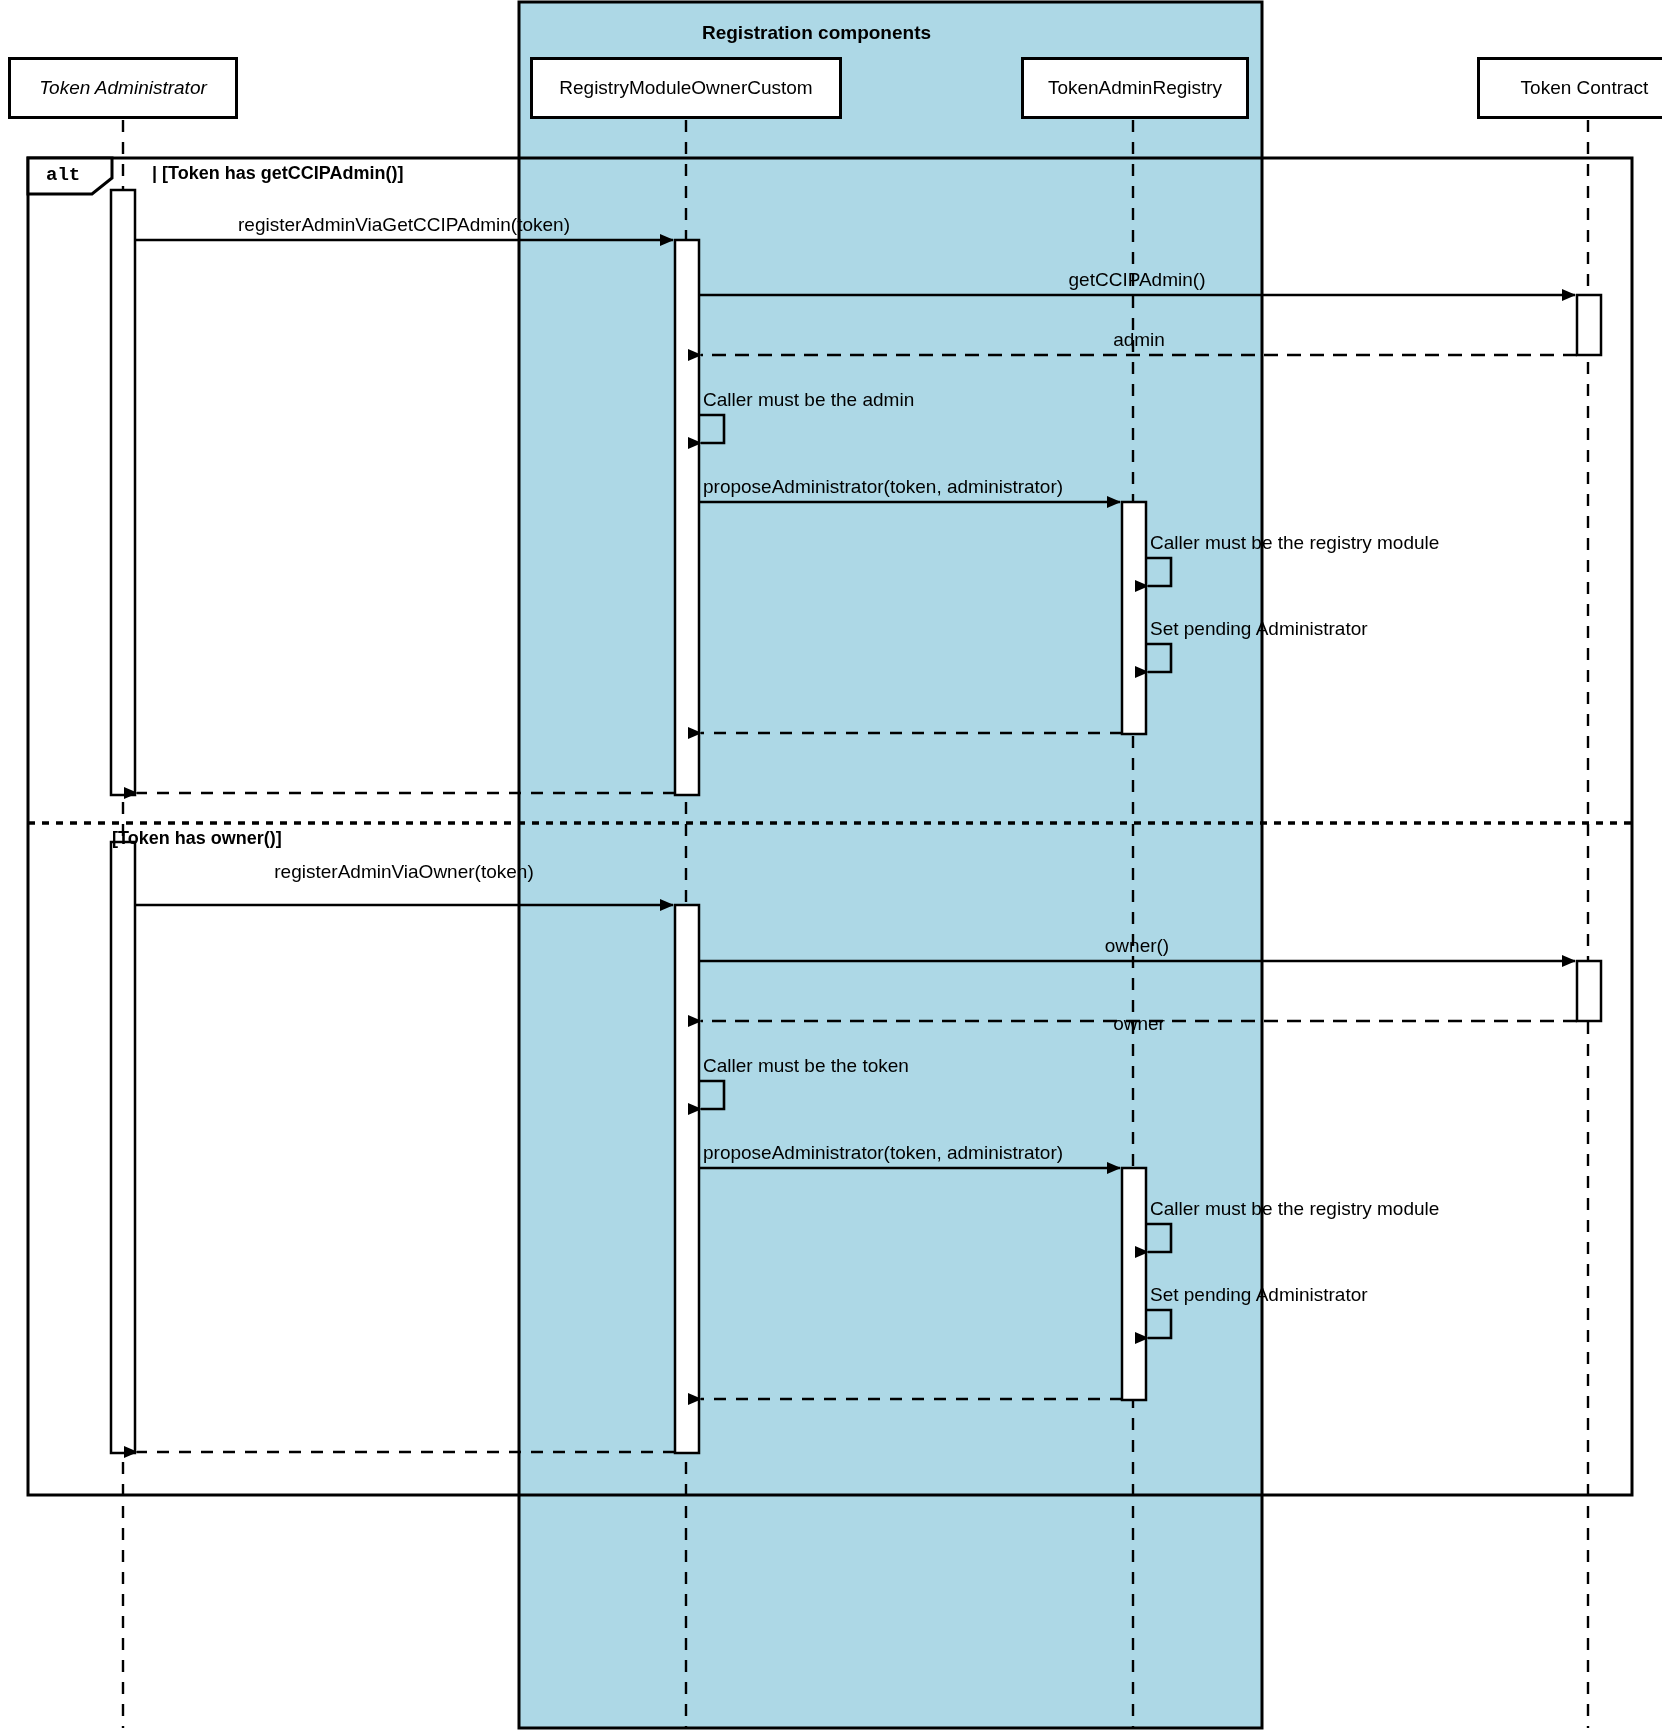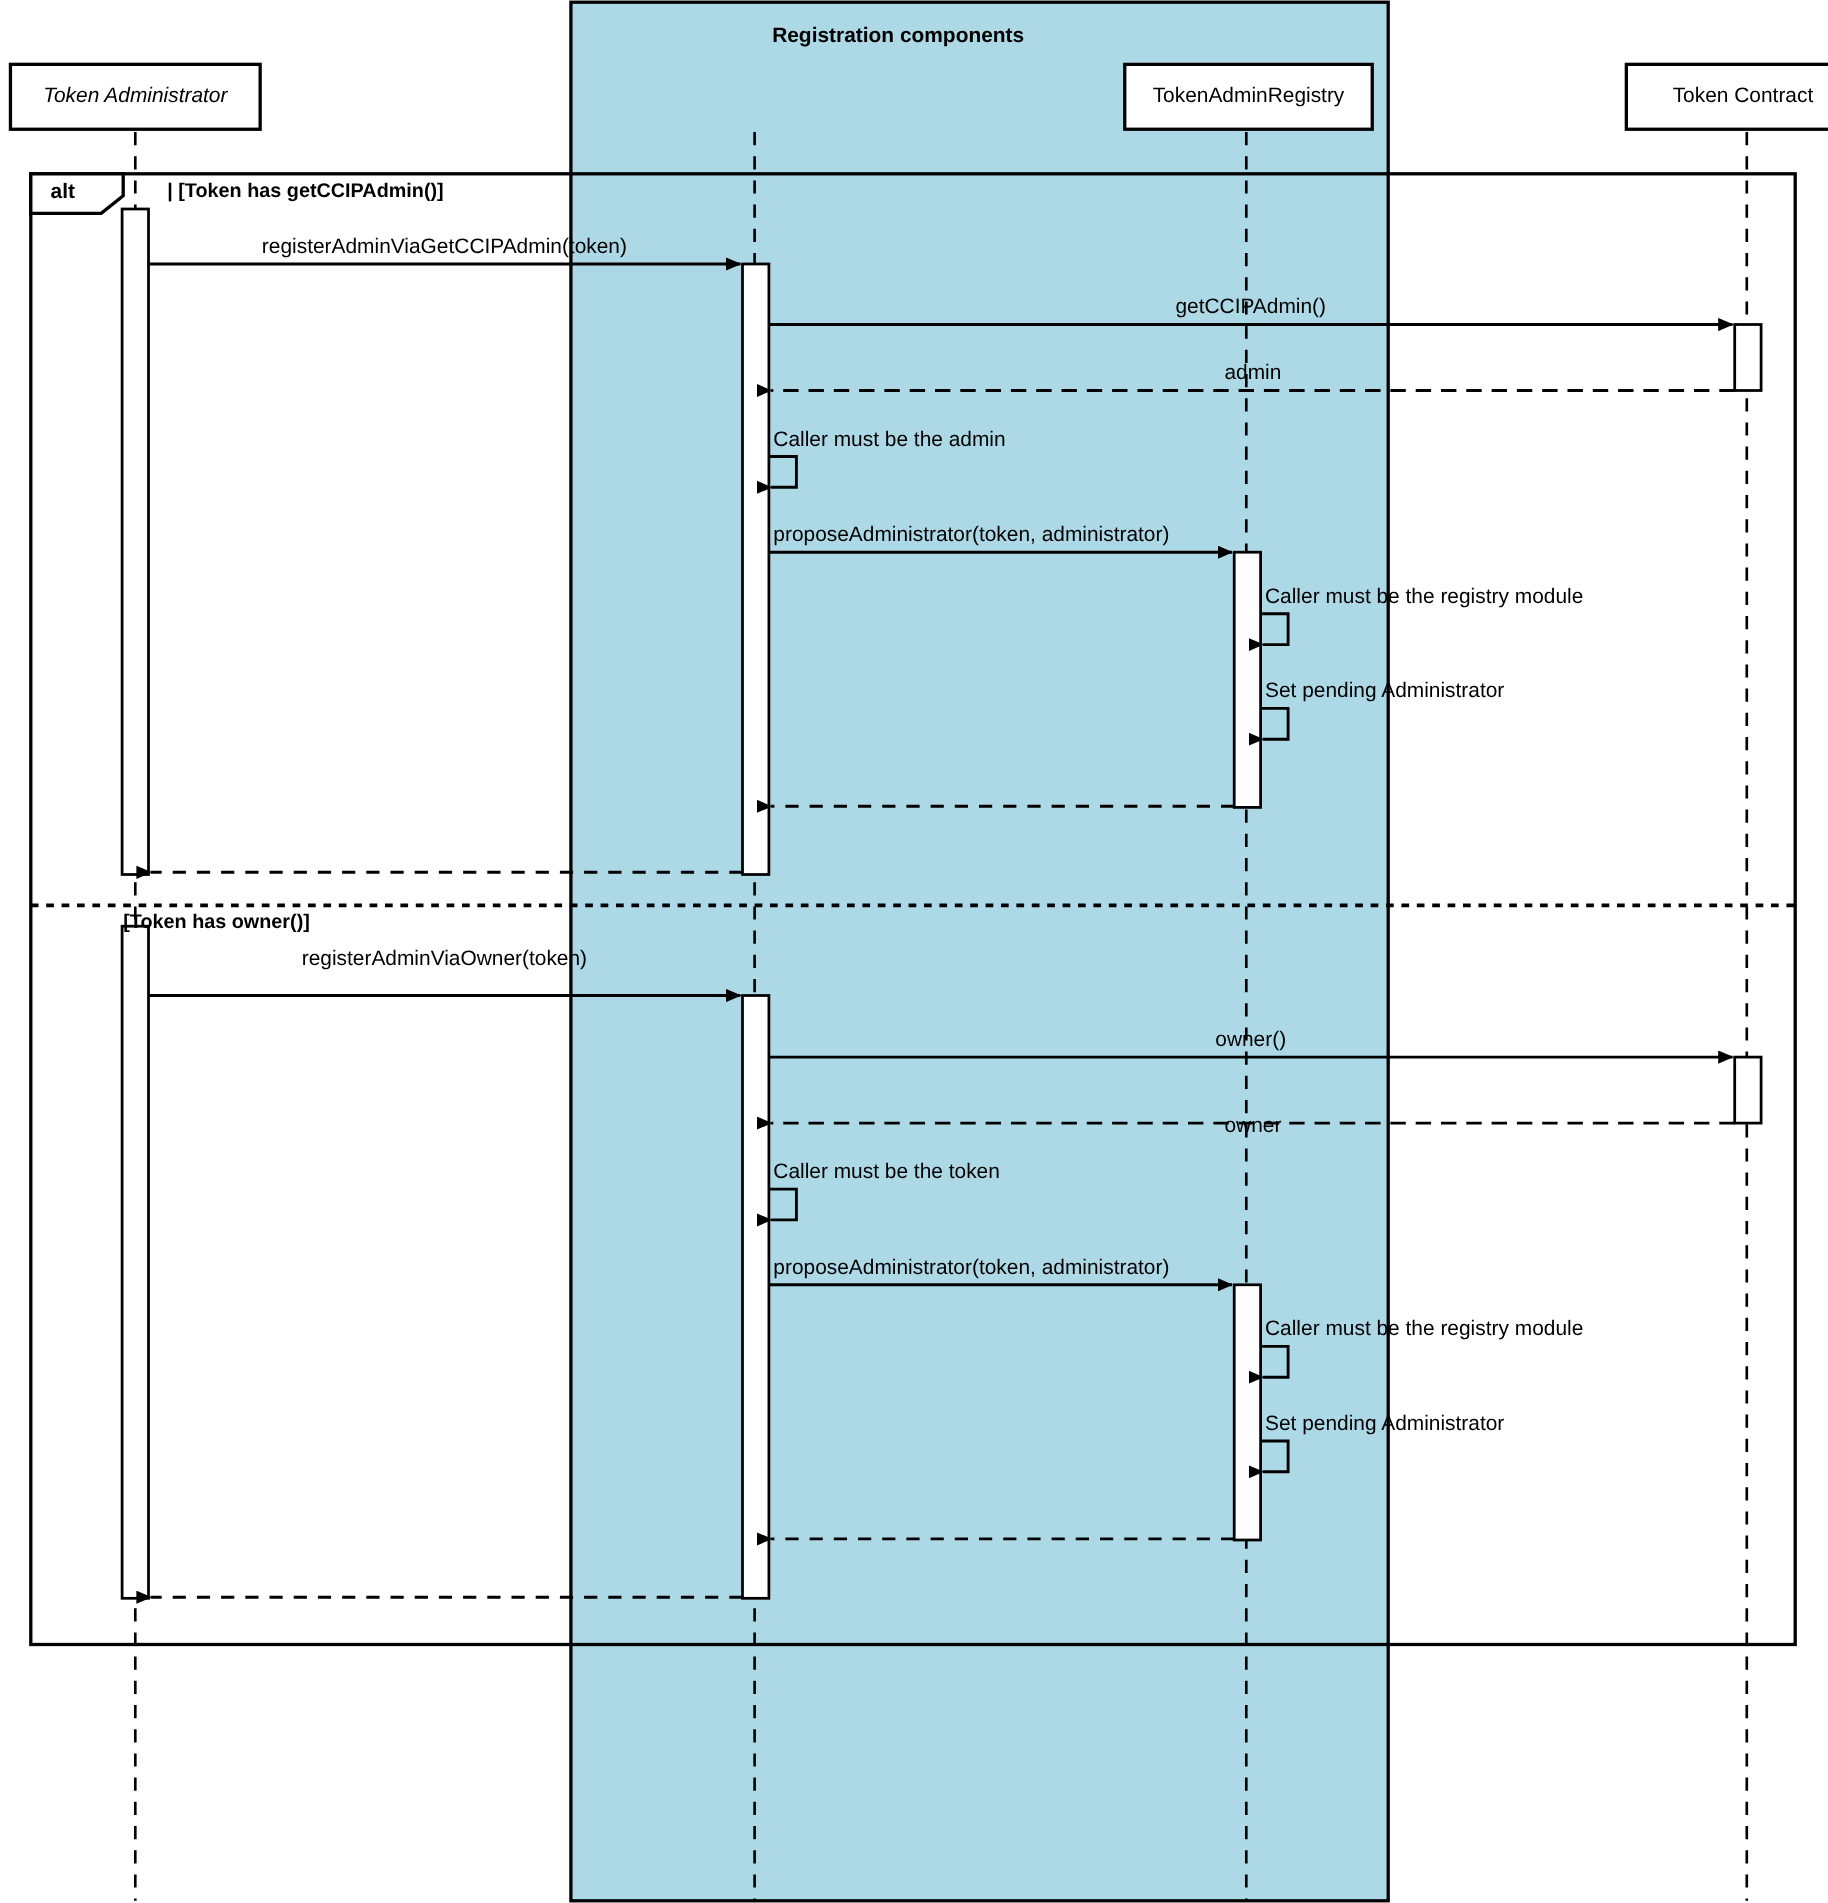--- a/index.html
+++ b/index.html
@@ -5,21 +5,21 @@
   html,body{margin:0;padding:0;background:#ffffff;}
   body{font-family:"Liberation Sans", sans-serif;}
   #stage{position:relative;width:1662px;height:1730px;overflow:hidden;background:#fff;}
   svg{position:absolute;left:0;top:0;}
   .participant-box{position:absolute;background:#ffffff;border:3px solid #000;display:flex;
       align-items:center;justify-content:center;box-sizing:border-box;}
   .participant-box span{font-size:19px;color:#000;}
   .group-title{position:absolute;font-weight:bold;font-size:19px;color:#000;}
   .guard{position:absolute;font-weight:bold;font-size:18px;color:#000;white-space:nowrap;}
   .msg{position:absolute;font-size:19px;color:#000;white-space:nowrap;}
-  .alt-kw{position:absolute;font-weight:bold;font-size:19px;color:#000;}
+  .alt-kw{position:absolute;font-weight:bold;font-size:19px;color:#000;font-family:Liberation Mono, monospace;}
 </style>
 </head>
 <body>
 
 <div id="stage">
 
   <svg width="1662" height="1730">
     <defs>
       <marker id="solidArrow" markerWidth="14" markerHeight="12" refX="13" refY="6" orient="auto" markerUnits="userSpaceOnUse">
         <path d="M0,0 L14,6 L0,12 z" fill="#000"></path>
@@ -97,20 +97,23 @@
 
       <line x1="675" y1="1452" x2="137" y2="1452" stroke-dasharray="12,10" marker-end="url(#solidArrowL)"></line>
     </g>
   </svg>
 
   <div class="group-title" style="left:519px;top:22px;width:595px;text-align:center;">Registration components</div>
 
   <div class="participant-box" style="left:8px;top:57px;width:230px;height:62px;font-style:italic;">
     <span>Token Administrator</span>
   </div>
+  <div class="participant-box" style="left:530px;top:57px;width:312px;height:62px;">
+    <span>RegistryModuleOwnerCustom</span>
+  </div>
   <div class="participant-box" style="left:1021px;top:57px;width:228px;height:62px;">
     <span>TokenAdminRegistry</span>
   </div>
   <div class="participant-box" style="left:1477px;top:57px;width:215px;height:62px;">
     <span>Token Contract</span>
   </div>
 
   <div class="alt-kw" style="left:46px;top:164px;">alt</div>
   <div class="guard" style="left:112px;top:163px;padding-left:40px;">
     <span style="font-weight:bold;">|&nbsp;</span><span>[Token has getCCIPAdmin()]</span>

